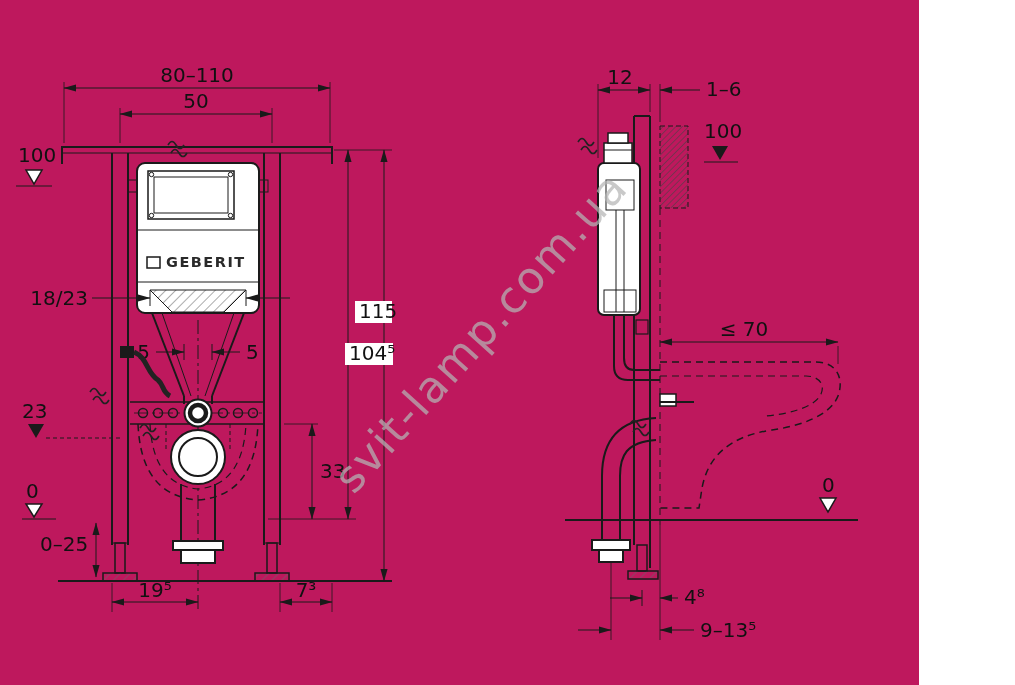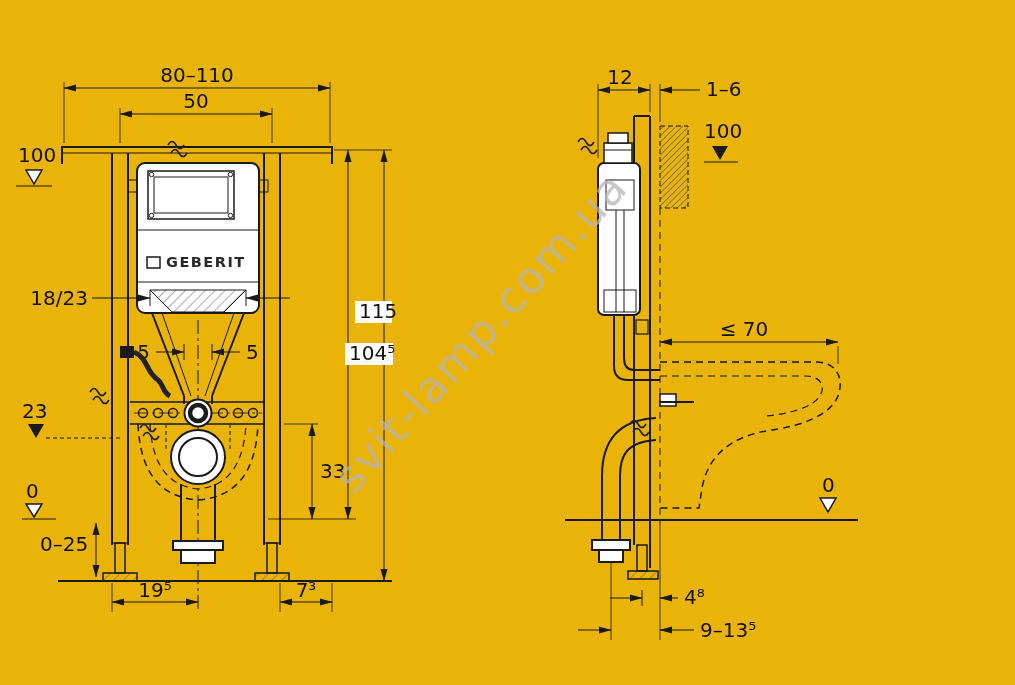--- a/index.html
+++ b/index.html
@@ -1,16 +1,16 @@
 <!DOCTYPE html>
 <html><head>
 <meta charset="utf-8">
 <style>
   html,body{margin:0;padding:0;background:#fff}
-  .stage{width:1015px;height:685px;position:relative;background:#eab308}
+  .stage{width:919px;height:685px;position:relative;background:#be185d}
   svg{font-family:"DejaVu Sans","Liberation Sans",sans-serif;display:block}
   .ln{stroke:#1a1a1a;fill:none}
   .s2{stroke-width:2}
   .s22{stroke-width:2.2}
   .s15{stroke-width:1.5}
   .s12{stroke-width:1.2}
   .s1{stroke-width:1}
   .s08{stroke-width:0.8}
   .dash{stroke-dasharray:7 5}
   .dash2{stroke-dasharray:4 3}

